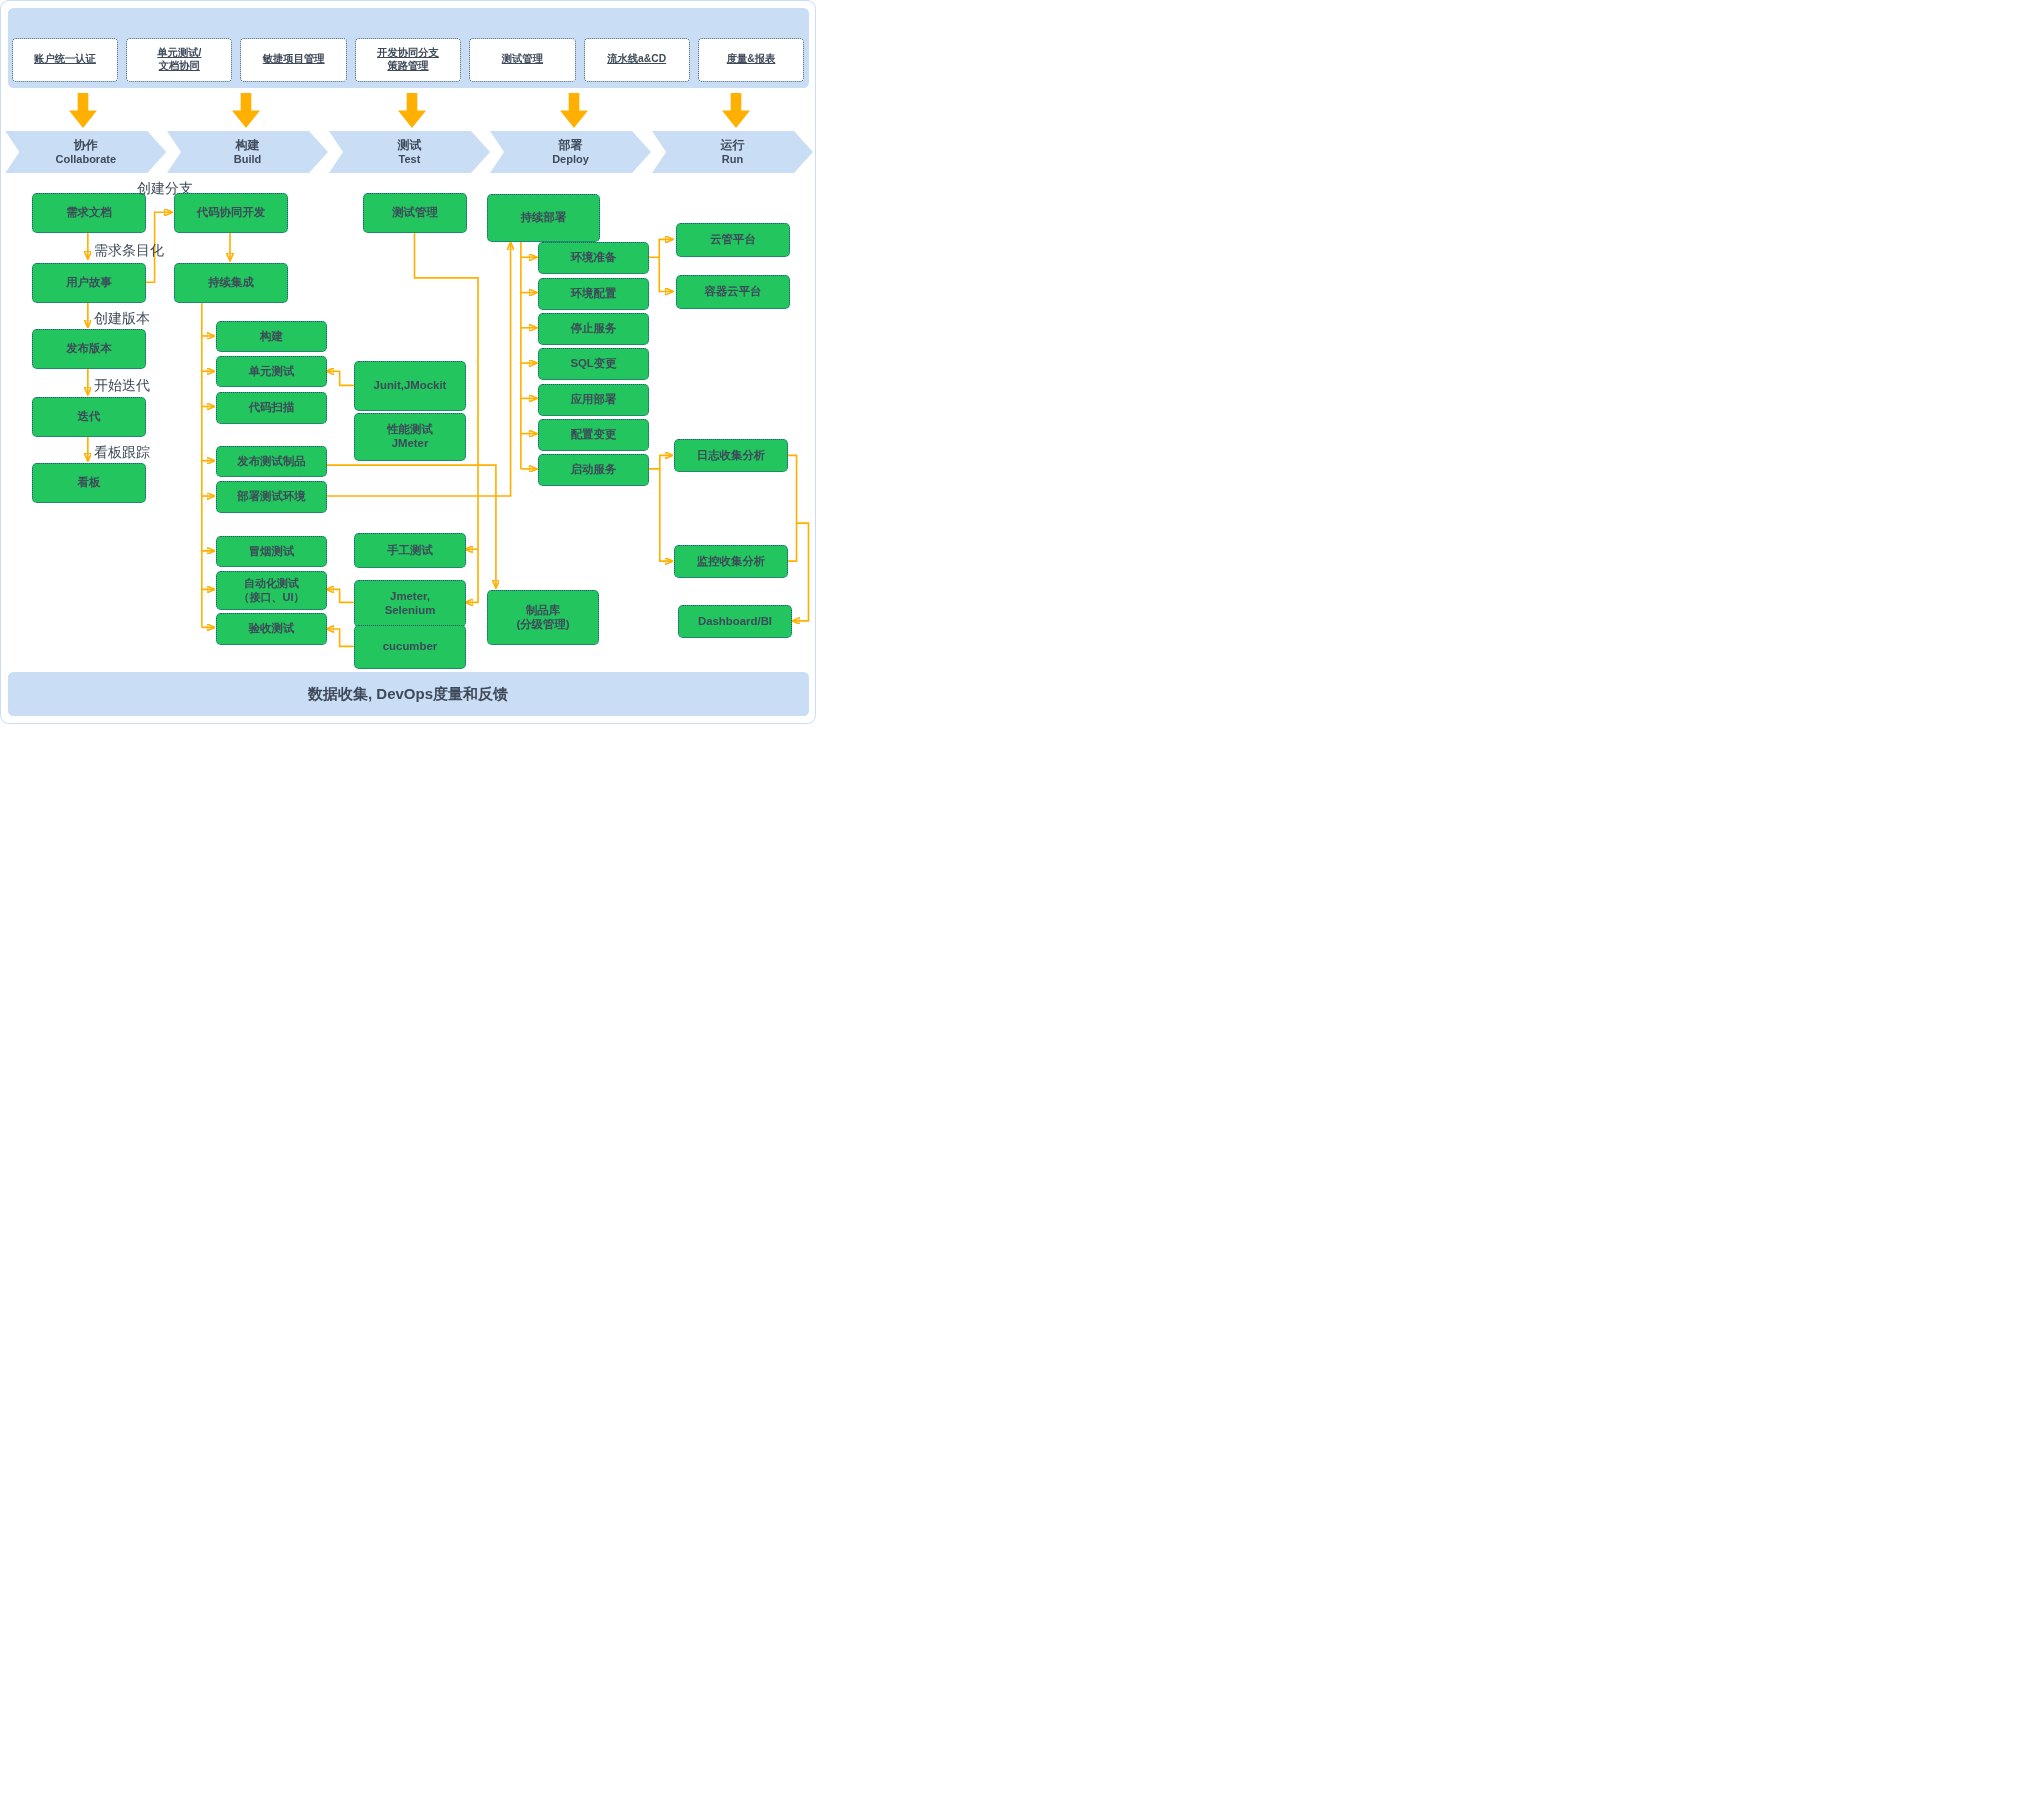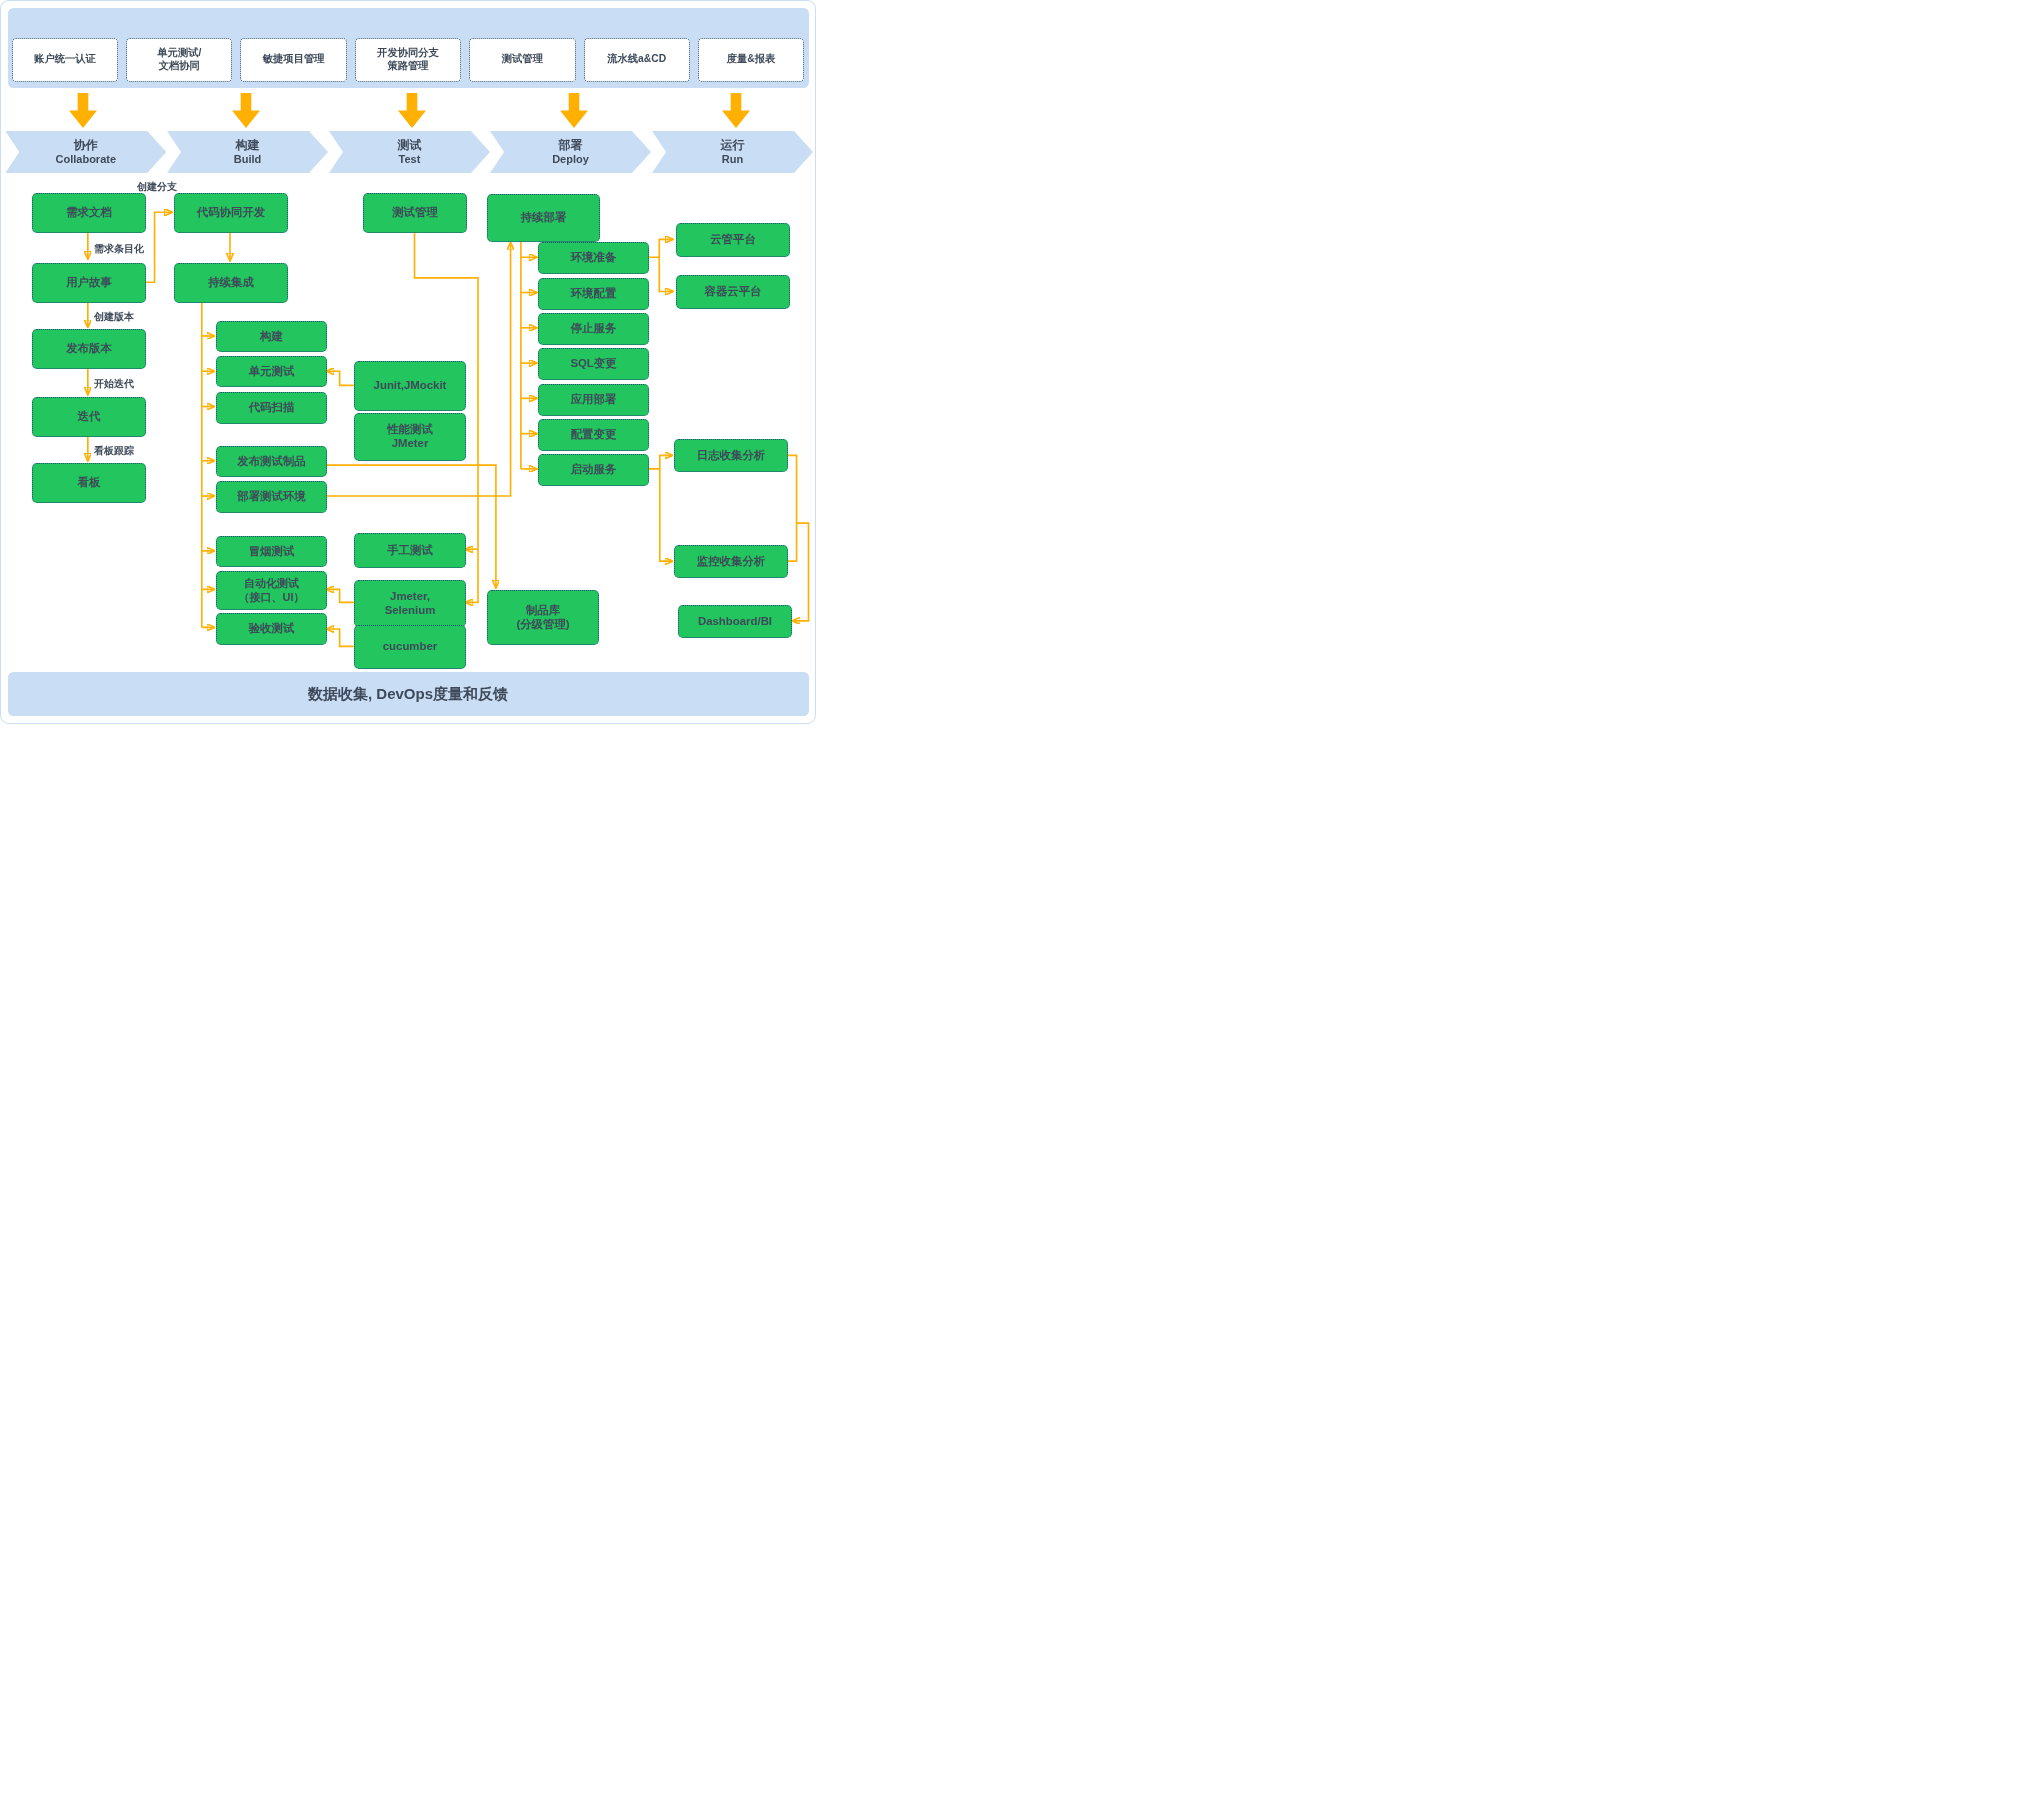--- a/index.html
+++ b/index.html
@@ -6,36 +6,36 @@
   .canvas{
     position:relative;width:814px;height:722px;background:#ffffff;
     border:1.1px solid #c9ddf4;border-radius:8.7px;overflow:hidden;
     font-family:"Liberation Sans","DejaVu Sans",sans-serif;color:#3e4a59;
   }
   .band{position:absolute;left:6.5px;width:801px;background:#c9ddf4;border-radius:5.4px;}
   .band-top{top:6.5px;height:80px;}
   .band-bottom{top:671px;height:44px;display:flex;align-items:center;justify-content:center;}
   .band-title{position:absolute;top:3.3px;left:0;right:0;text-align:center;font-size:15px;font-weight:bold;}
   .band-bottom .band-title{position:static;}
-  .cap-row{position:absolute;left:4.3px;right:4.3px;top:30px;bottom:5.4px;display:flex;gap:8px;}
+  .cap-row{position:absolute;left:4.3px;right:4.3px;top:30px;bottom:5.4px;display:flex;gap:8px;text-decoration:underline;}
   .cap-box{flex:1;background:#fff;border:1.1px dotted #1f4e79;border-radius:4.3px;display:flex;
     flex-direction:column;align-items:center;justify-content:center;text-align:center;
     font-size:10.3px;font-weight:bold;line-height:1.25;}
   .down-arrow{position:absolute;top:92px;width:28px;height:35px;background:#ffb000;
     clip-path:polygon(31% 0,69% 0,69% 50%,100% 50%,50% 100%,0 50%,31% 50%);}
   .stage{position:absolute;top:130px;height:42px;width:161px;background:#c9ddf4;
     clip-path:polygon(0 0,142px 0,100% 50%,142px 100%,0 100%,14px 50%);
     display:flex;flex-direction:column;align-items:center;justify-content:center;font-weight:bold;}
   .stage-zh{font-size:12px;line-height:1.2;}
   .stage-en{font-size:11px;line-height:1.2;}
   .node{position:absolute;background:#22c55e;border:1.1px dotted #1f4e79;border-radius:4.9px;
     display:flex;flex-direction:column;align-items:center;justify-content:center;text-align:center;
     font-weight:bold;font-size:11.4px;line-height:1.22;}
   .node.small{font-size:11px;}
-  .edge-label{position:absolute;font-size:10px;font-weight:700;white-space:nowrap;}
+  .edge-label{position:absolute;font-size:14px;font-weight:400;white-space:nowrap;}
   svg.connectors{position:absolute;left:0;top:0;width:814px;height:722px;pointer-events:none;}
   svg.connectors path{fill:none;stroke:#ffb000;stroke-width:3;}
 </style>
 </head>
 <body>
 
 <div class="canvas">
 
   <div class="band band-top">
     <div class="cap-row">

